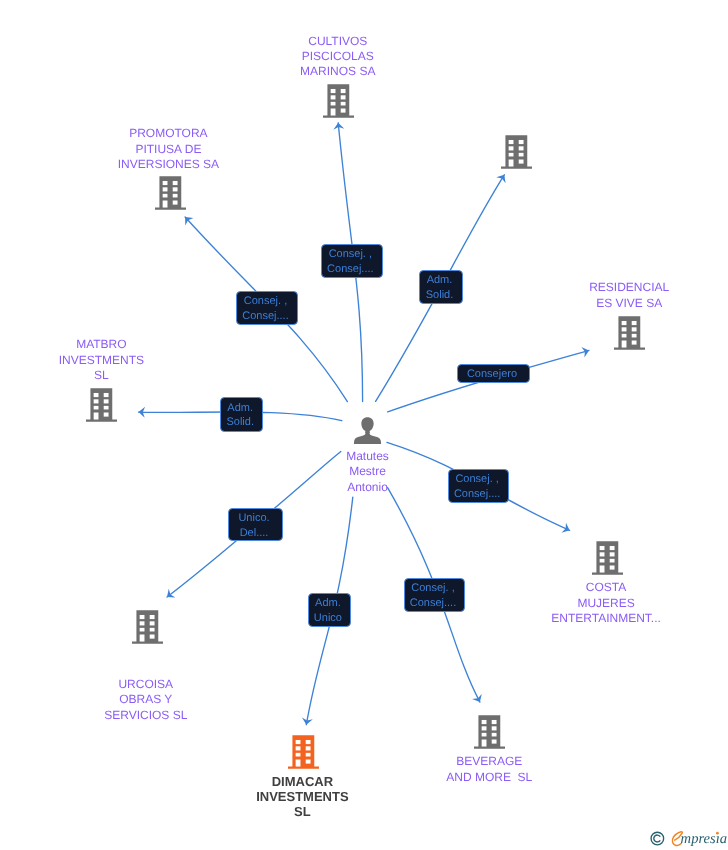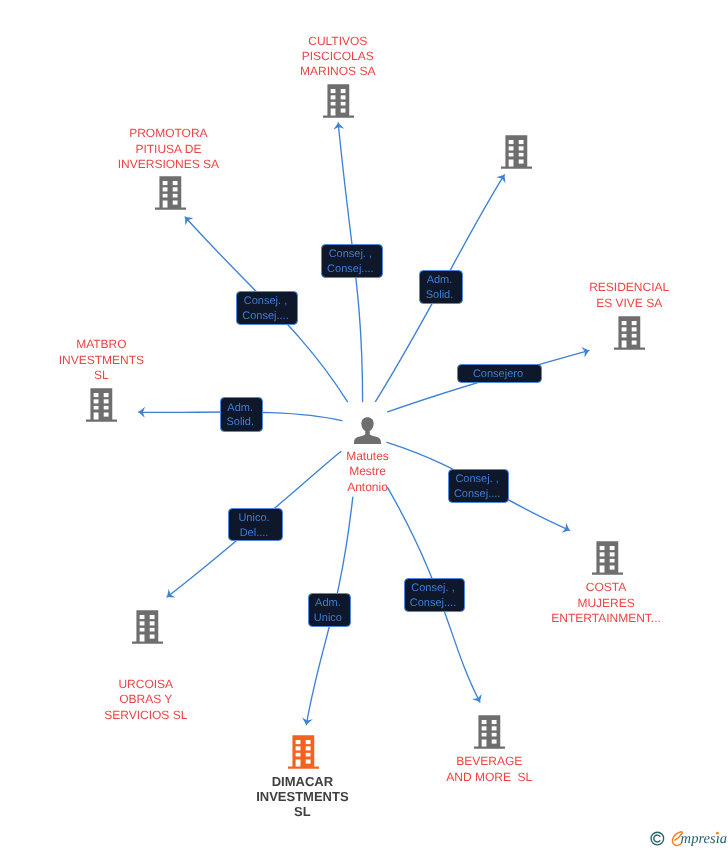--- a/index.html
+++ b/index.html
@@ -3,21 +3,21 @@
 <meta charset="utf-8">
 <title>Empresia relations graph</title>
 <style>
   html,body{margin:0;padding:0;background:#ffffff;}
   body{width:728px;height:850px;font-family:"Liberation Sans",sans-serif;overflow:hidden;
        -webkit-font-smoothing:antialiased;text-rendering:geometricPrecision;}
   #stage{position:relative;width:728px;height:850px;background:#fff;}
   svg#edges{position:absolute;left:0;top:0;width:728px;height:850px;}
   .node-icon{position:absolute;}
   .node-label{position:absolute;text-align:center;font-size:12px;line-height:15.4px;
-              color:#ef4444;white-space:pre;will-change:opacity;opacity:0.999;}
+              color:#8b5cf6;white-space:pre;will-change:opacity;opacity:0.999;}
   .node-label.selected{font-size:13px;font-weight:bold;color:#404040;}
   .elabel{position:absolute;box-sizing:border-box;border:1.5px solid #4d8ae0;border-radius:4.5px;
           background:#0f172a;color:#3d7fd6;font-size:11px;line-height:14.9px;text-align:center;padding-right:3px;padding-top:2.4px;
           white-space:pre;display:flex;align-items:center;justify-content:center;
           transform:translateZ(0);will-change:transform,opacity;opacity:0.999;}
   #logo{position:absolute;left:650px;top:826px;transform:translateZ(0);will-change:transform,opacity;opacity:0.999;}
 </style>
 </head>
 <body>
 
@@ -228,21 +228,21 @@
 <div class="node-label" style="left:267.5px;top:449.0px;width:200px">Matutes
 Mestre
 Antonio</div>
 
 <div class="elabel" style="left:320.6px;top:244.3px;width:61.7px;height:34.4px">Consej. ,
 Consej....</div>
 <div class="elabel" style="left:418.5px;top:270.3px;width:44px;height:34.1px">Adm.
 Solid.</div>
 <div class="elabel" style="left:236.4px;top:290.6px;width:62px;height:33.6px">Consej. ,
 Consej....</div>
-<div class="elabel" style="left:456.6px;top:363.6px;width:85px;height:19.4px">Consejero</div>
+<div class="elabel" style="left:456.6px;top:363.6px;width:73px;height:19.4px">Consejero</div>
 <div class="elabel" style="left:219.6px;top:397.4px;width:43.4px;height:34.6px">Adm.
 Solid.</div>
 <div class="elabel" style="left:227.5px;top:508.4px;width:55px;height:33.4px">Unico.
 Del....</div>
 <div class="elabel" style="left:447.7px;top:469.2px;width:61.3px;height:33.7px">Consej. ,
 Consej....</div>
 <div class="elabel" style="left:403.8px;top:578.2px;width:61px;height:33.6px">Consej. ,
 Consej....</div>
 <div class="elabel" style="left:308.0px;top:592.7px;width:42.8px;height:33.6px">Adm.
 Unico</div>

